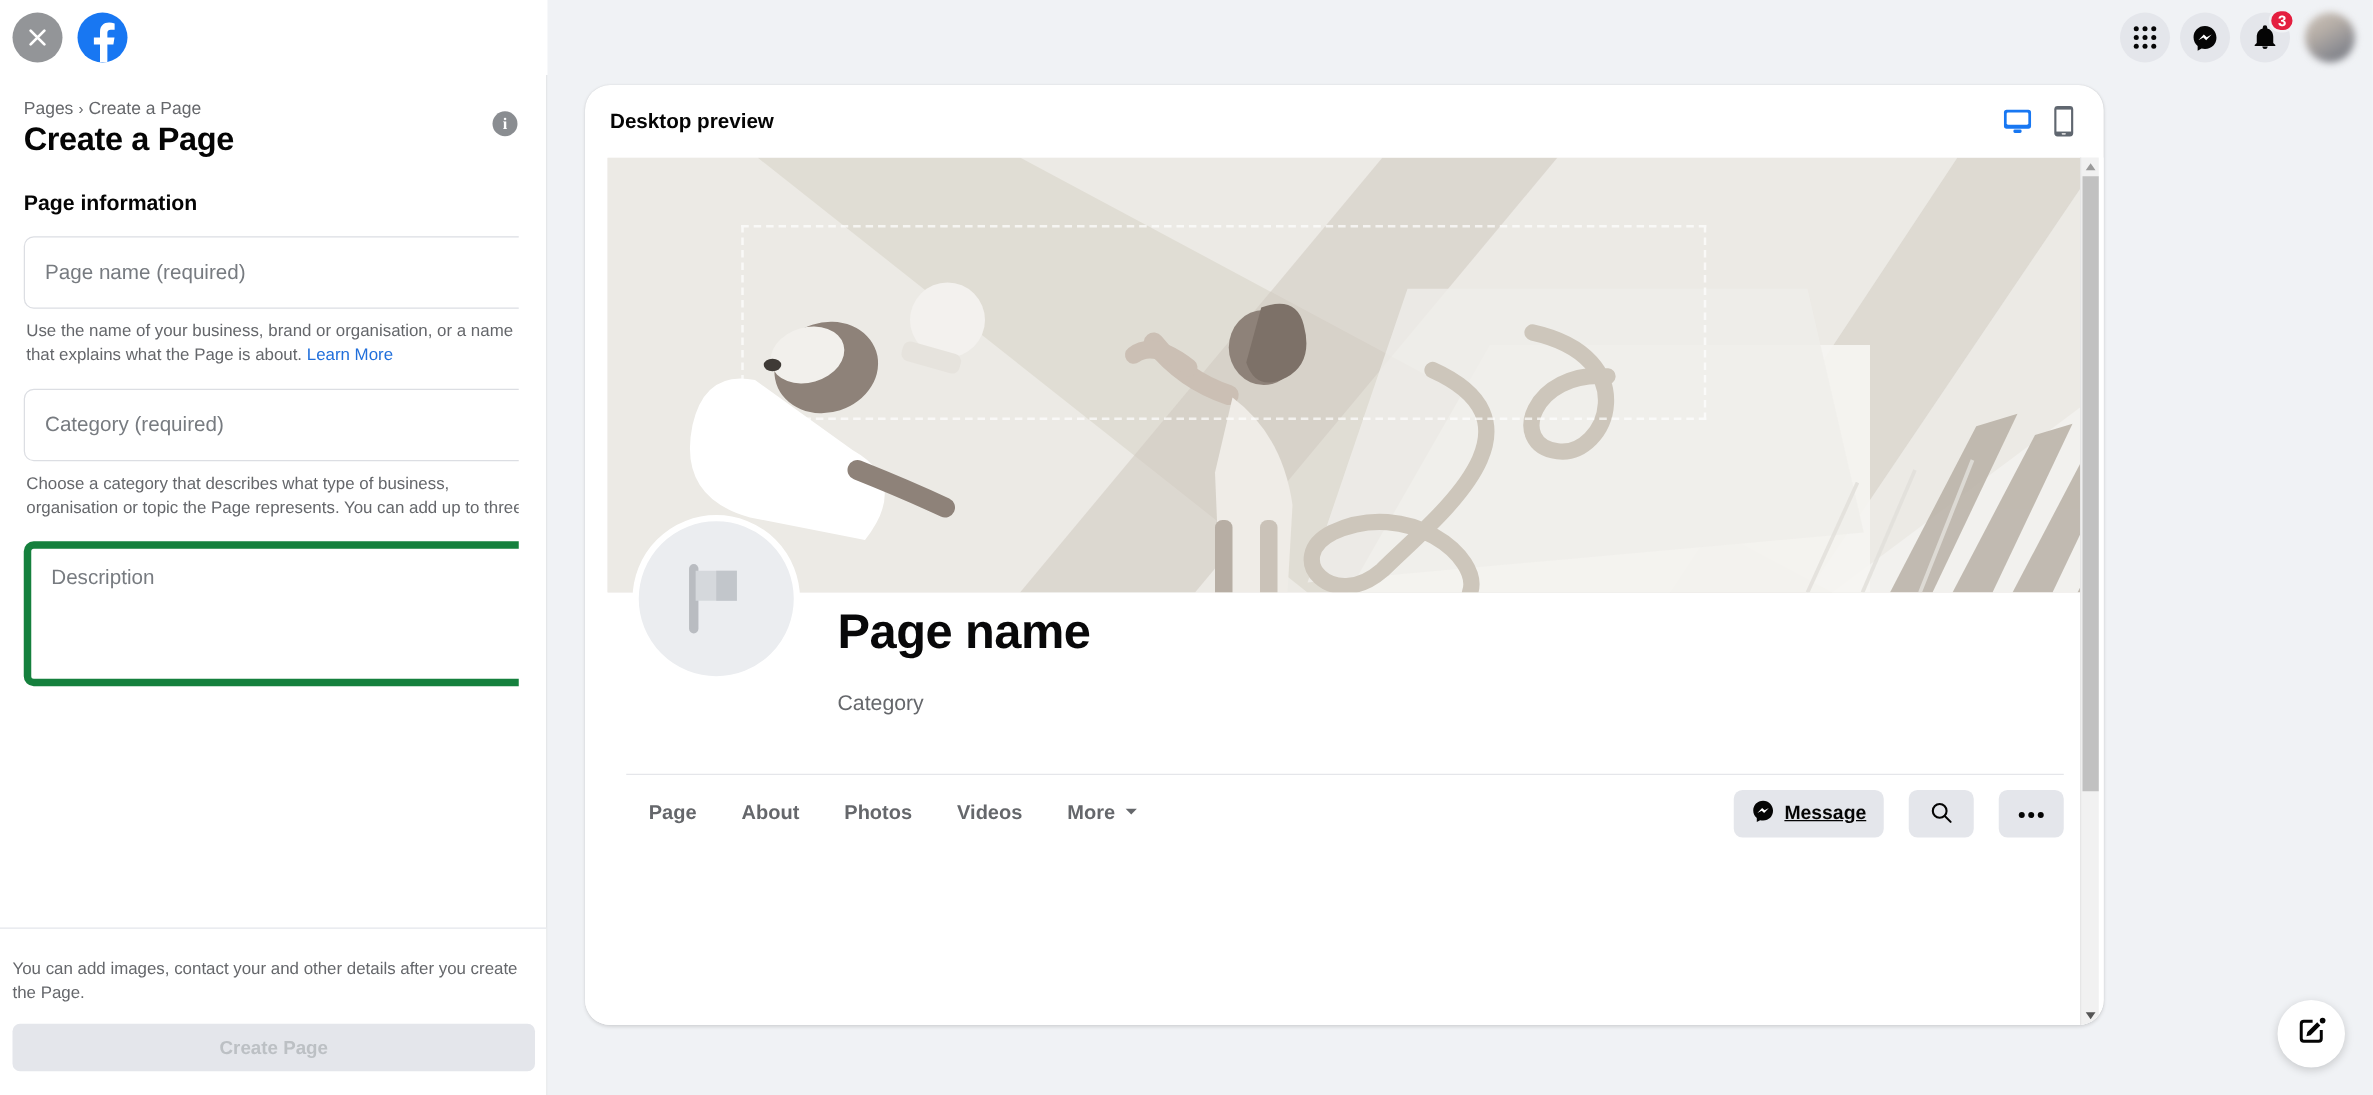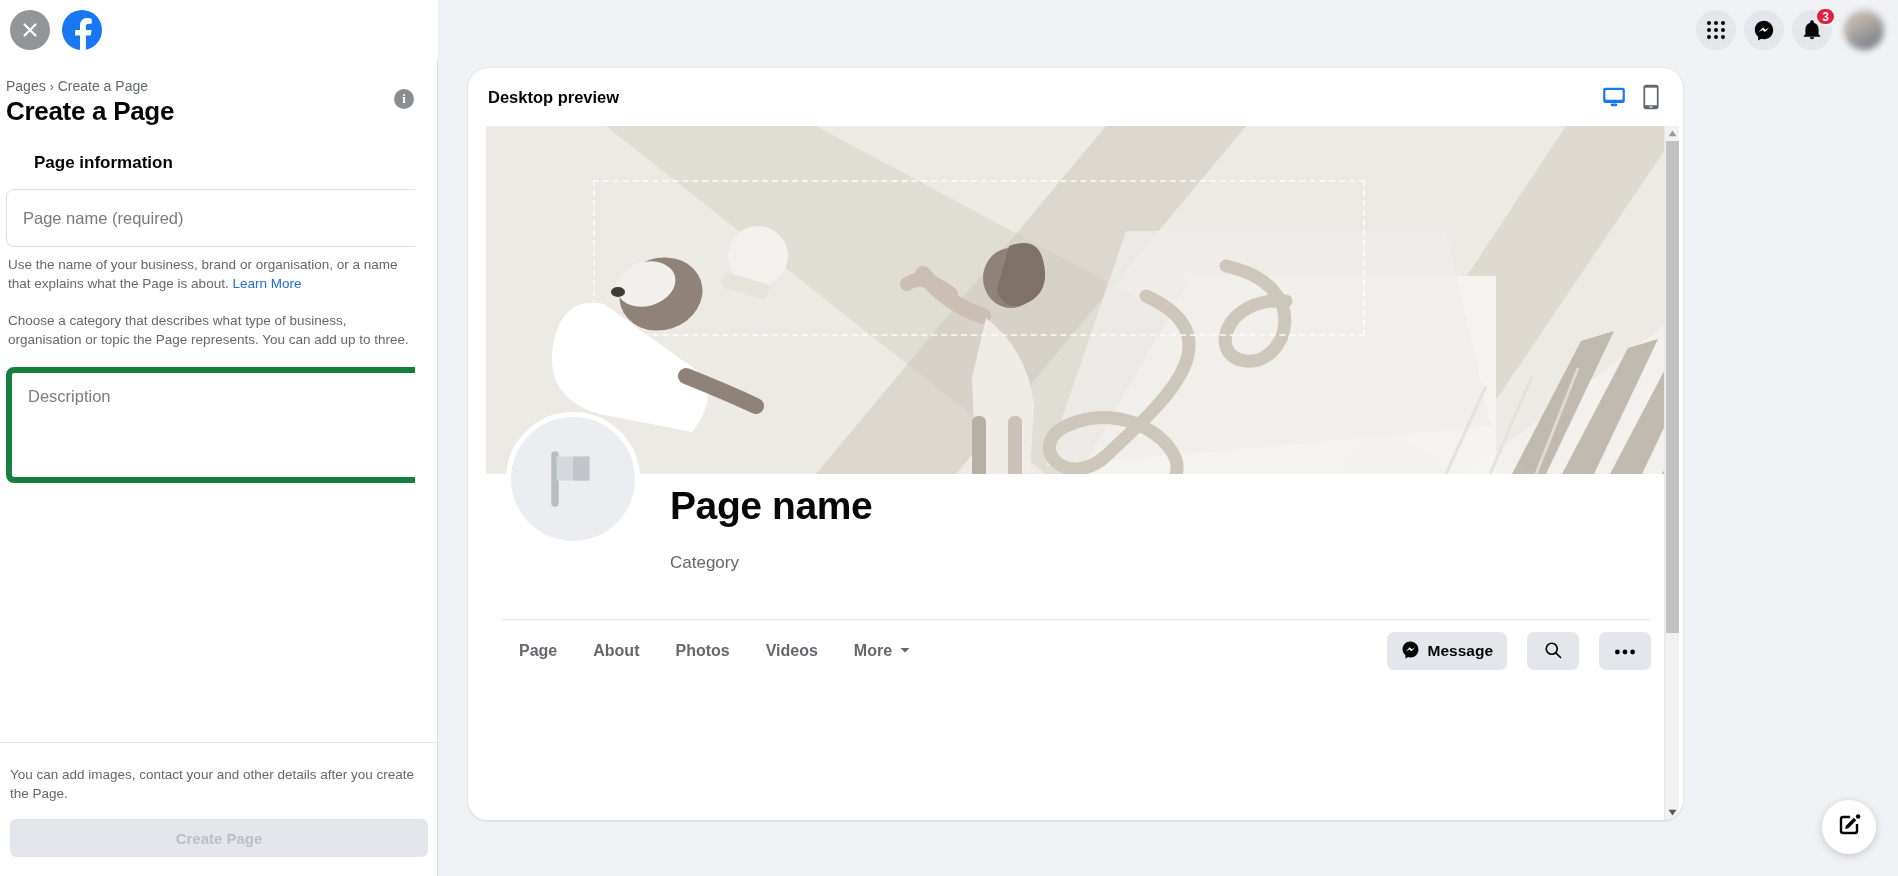--- a/index.html
+++ b/index.html
@@ -112,21 +112,21 @@
     width: 438px;
     height: 816px;
     background: #ffffff;
     border-right: 1px solid #dddfe2;
   }
   .sidebar-scroll {
     position: absolute;
     top: 0; left: 0;
     width: 415px;
     height: 682px;
-    padding: 18px 20px 0 6px;
+    padding: 18px 20px 0 19px;
     overflow: hidden;
   }
   .breadcrumb {
     font-size: 14px;
     color: #65676b;
     margin-bottom: 2px;
   }
   .breadcrumb .sep { margin: 0 4px; font-size: 12px; }
   .page-title {
     font-size: 26px;
@@ -147,21 +147,20 @@
     font-weight: bold;
     font-family: "Liberation Serif", serif;
     display: flex; align-items: center; justify-content: center;
     cursor: pointer;
   }
   .section-title {
     font-size: 17px;
     font-weight: bold;
     color: #050505;
     margin-bottom: 16px;
-    margin-left: 28px;
   }
   .field {
     width: 418px;
     height: 58px;
     border: 1px solid #dcdee3;
     border-radius: 8px;
     background: #fff;
     display: flex;
     align-items: center;
     padding: 0 16px;
@@ -352,20 +351,21 @@
     display: flex;
     align-items: center;
     gap: 7px;
   }
   .nav-actions {
     position: absolute;
     right: 0;
     display: flex;
     gap: 20px;
     align-items: flex-start;
+    text-decoration: underline;
   }
   .msg-btn {
     height: 38px;
     background: #e4e6eb;
     border-radius: 7px;
     padding: 0 14px;
     display: flex; align-items: center; gap: 8px;
     font-size: 15.5px; font-weight: bold; color: #050505;
     cursor: pointer;
     border: none;
@@ -473,20 +473,23 @@
 
     <div class="section-title">Page information</div>
 
     <div class="field">
       <input class="field-input" type="text" placeholder="Page name (required)" style="">
     </div>
     <div class="helper">
       <span>Use the name of your business, brand or organisation, or a name that explains what the Page is about. </span><a>Learn More</a>
     </div>
 
+    <div class="field">
+      <input class="field-input" type="text" placeholder="Category (required)" style="">
+    </div>
     <div class="helper">Choose a category that describes what type of business, organisation or topic the Page represents. You can add up to three.</div>
 
     <textarea class="textarea-box" placeholder="Description" style=""></textarea>
   </div>
 
   <div class="sidebar-footer">
     <div class="footer-note">You can add images, contact your and other details after you create the Page.</div>
     <button class="create-btn" disabled="">Create Page</button>
   </div>
   <div class="info-icon">i</div>

